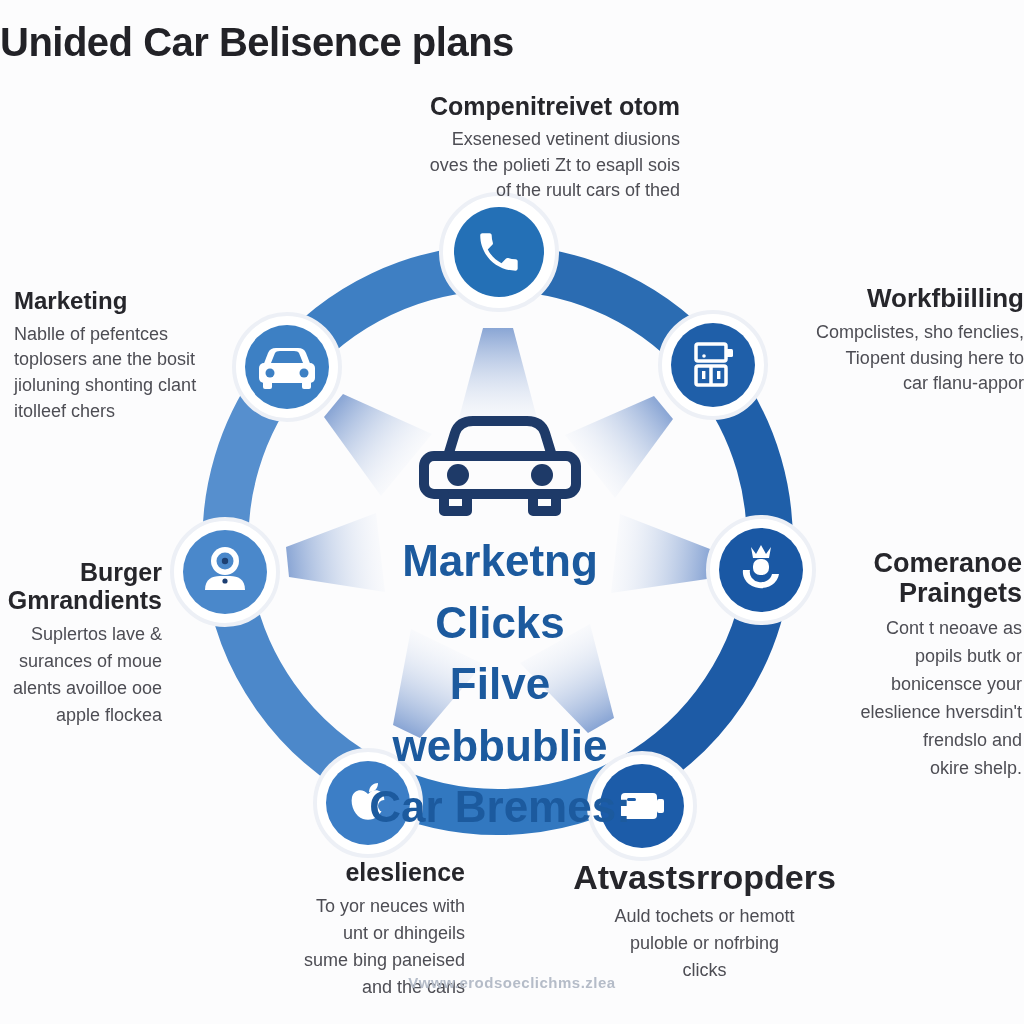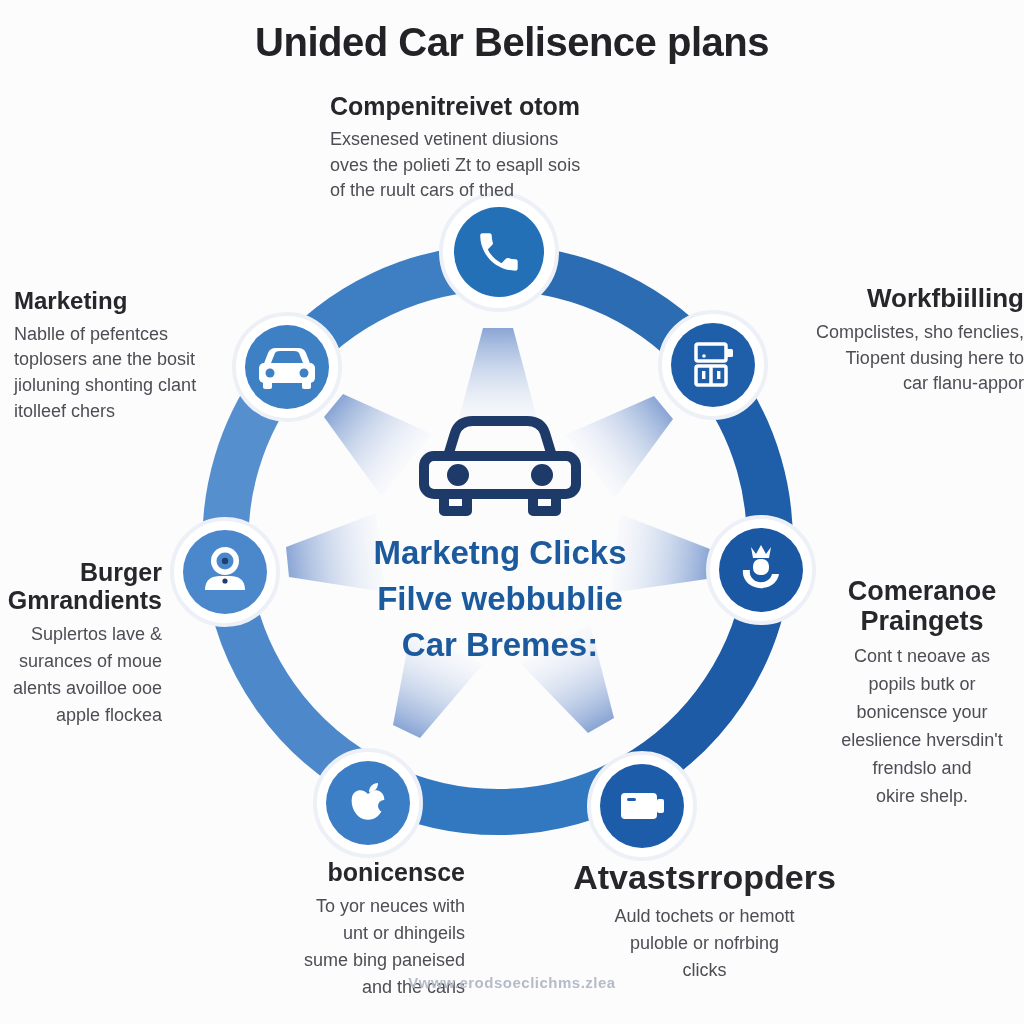--- a/index.html
+++ b/index.html
@@ -3,43 +3,43 @@
 <meta charset="utf-8">
 <style>
   html,body{margin:0;padding:0;}
   body{
     width:1024px;height:1024px;position:relative;overflow:hidden;
     background:#fcfcfd;
     font-family:"Liberation Sans", sans-serif;
   }
   #ring-svg{position:absolute;left:0;top:0;z-index:1;}
   .txt{position:absolute;z-index:2;font-weight:bold;}
-  #title{left:0;top:20px;width:1024px;text-align:center;
+  #title{left:0;top:20px;width:1024px;
     font-size:40px;font-weight:800;color:#222227;letter-spacing:-0.5px;}
   .blk{position:absolute;z-index:2;}
   .blk .h{font-weight:800;color:#26262b;font-size:25px;line-height:1.12;margin-bottom:7px;}
   .blk .b{color:#4d4d54;font-size:18px;line-height:1.42;white-space:pre-line;}
-  #blk-top{left:330px;top:92px;width:350px;text-align:left;}
+  #blk-top{left:330px;top:92px;width:350px;text-align:right;}
   #blk-marketing{left:14px;top:288px;width:208px;text-align:left;}
   #blk-marketing .h{font-size:24px;}
   #blk-workf{left:786px;top:284px;width:238px;text-align:right;}
   #blk-workf .h{font-size:26px;}
   #blk-burger{left:2px;top:558px;width:160px;text-align:right;}
   #blk-burger .h{font-size:25px;}
   #blk-burger .b{line-height:1.5;}
-  #blk-comeranoe{left:822px;top:548px;width:200px;text-align:center;margin-top:28px;}
+  #blk-comeranoe{left:822px;top:548px;width:200px;text-align:right;}
   #blk-comeranoe .h{font-size:27px;}
   #blk-comeranoe .b{line-height:1.55;}
   #blk-birarty{left:205px;top:858px;width:260px;text-align:right;}
   #blk-birarty .b{line-height:1.5;}
   #blk-atvast{left:562px;top:858px;width:285px;text-align:center;}
   #blk-atvast .h{font-size:34px;}
   #blk-atvast .b{line-height:1.5;text-align:center;}
   #center-text{left:350px;top:530px;width:300px;text-align:center;
-    font-size:33px;font-weight:800;color:#1c5a9e;line-height:1.4;white-space:pre-line;}
+    font-size:44px;font-weight:800;color:#1c5a9e;line-height:1.4;white-space:pre-line;}
   #watermark{left:0;top:974px;width:1024px;text-align:center;
     font-size:15px;color:#b5bcc8;letter-spacing:0.5px;}
 </style>
 </head>
 <body>
 
 <svg id="ring-svg" width="1024" height="1024" viewBox="0 0 1024 1024">
   <defs>
     <linearGradient id="gw-phone" gradientUnits="userSpaceOnUse" x1="498" y1="328" x2="498" y2="422">
       <stop offset="0" stop-color="#7d9cd0" stop-opacity="0.9"></stop>
@@ -218,21 +218,21 @@
   <div class="h">Comeranoe Praingets</div>
   <div class="b">Cont t neoave as
 popils butk or
 bonicensce your
 eleslience hversdin't
 frendslo and
 okire shelp.</div>
 </div>
 
 <div class="blk" id="blk-birarty">
-  <div class="h">bonicensce</div>
+  <div class="h">eleslience</div>
   <div class="b">To yor neuces with
 unt or dhingeils
 sume bing paneised
 and the carls</div>
 </div>
 
 <div class="blk" id="blk-atvast">
   <div class="h">Atvastsrropders</div>
   <div class="b">Auld tochets or hemott
 puloble or nofrbing

